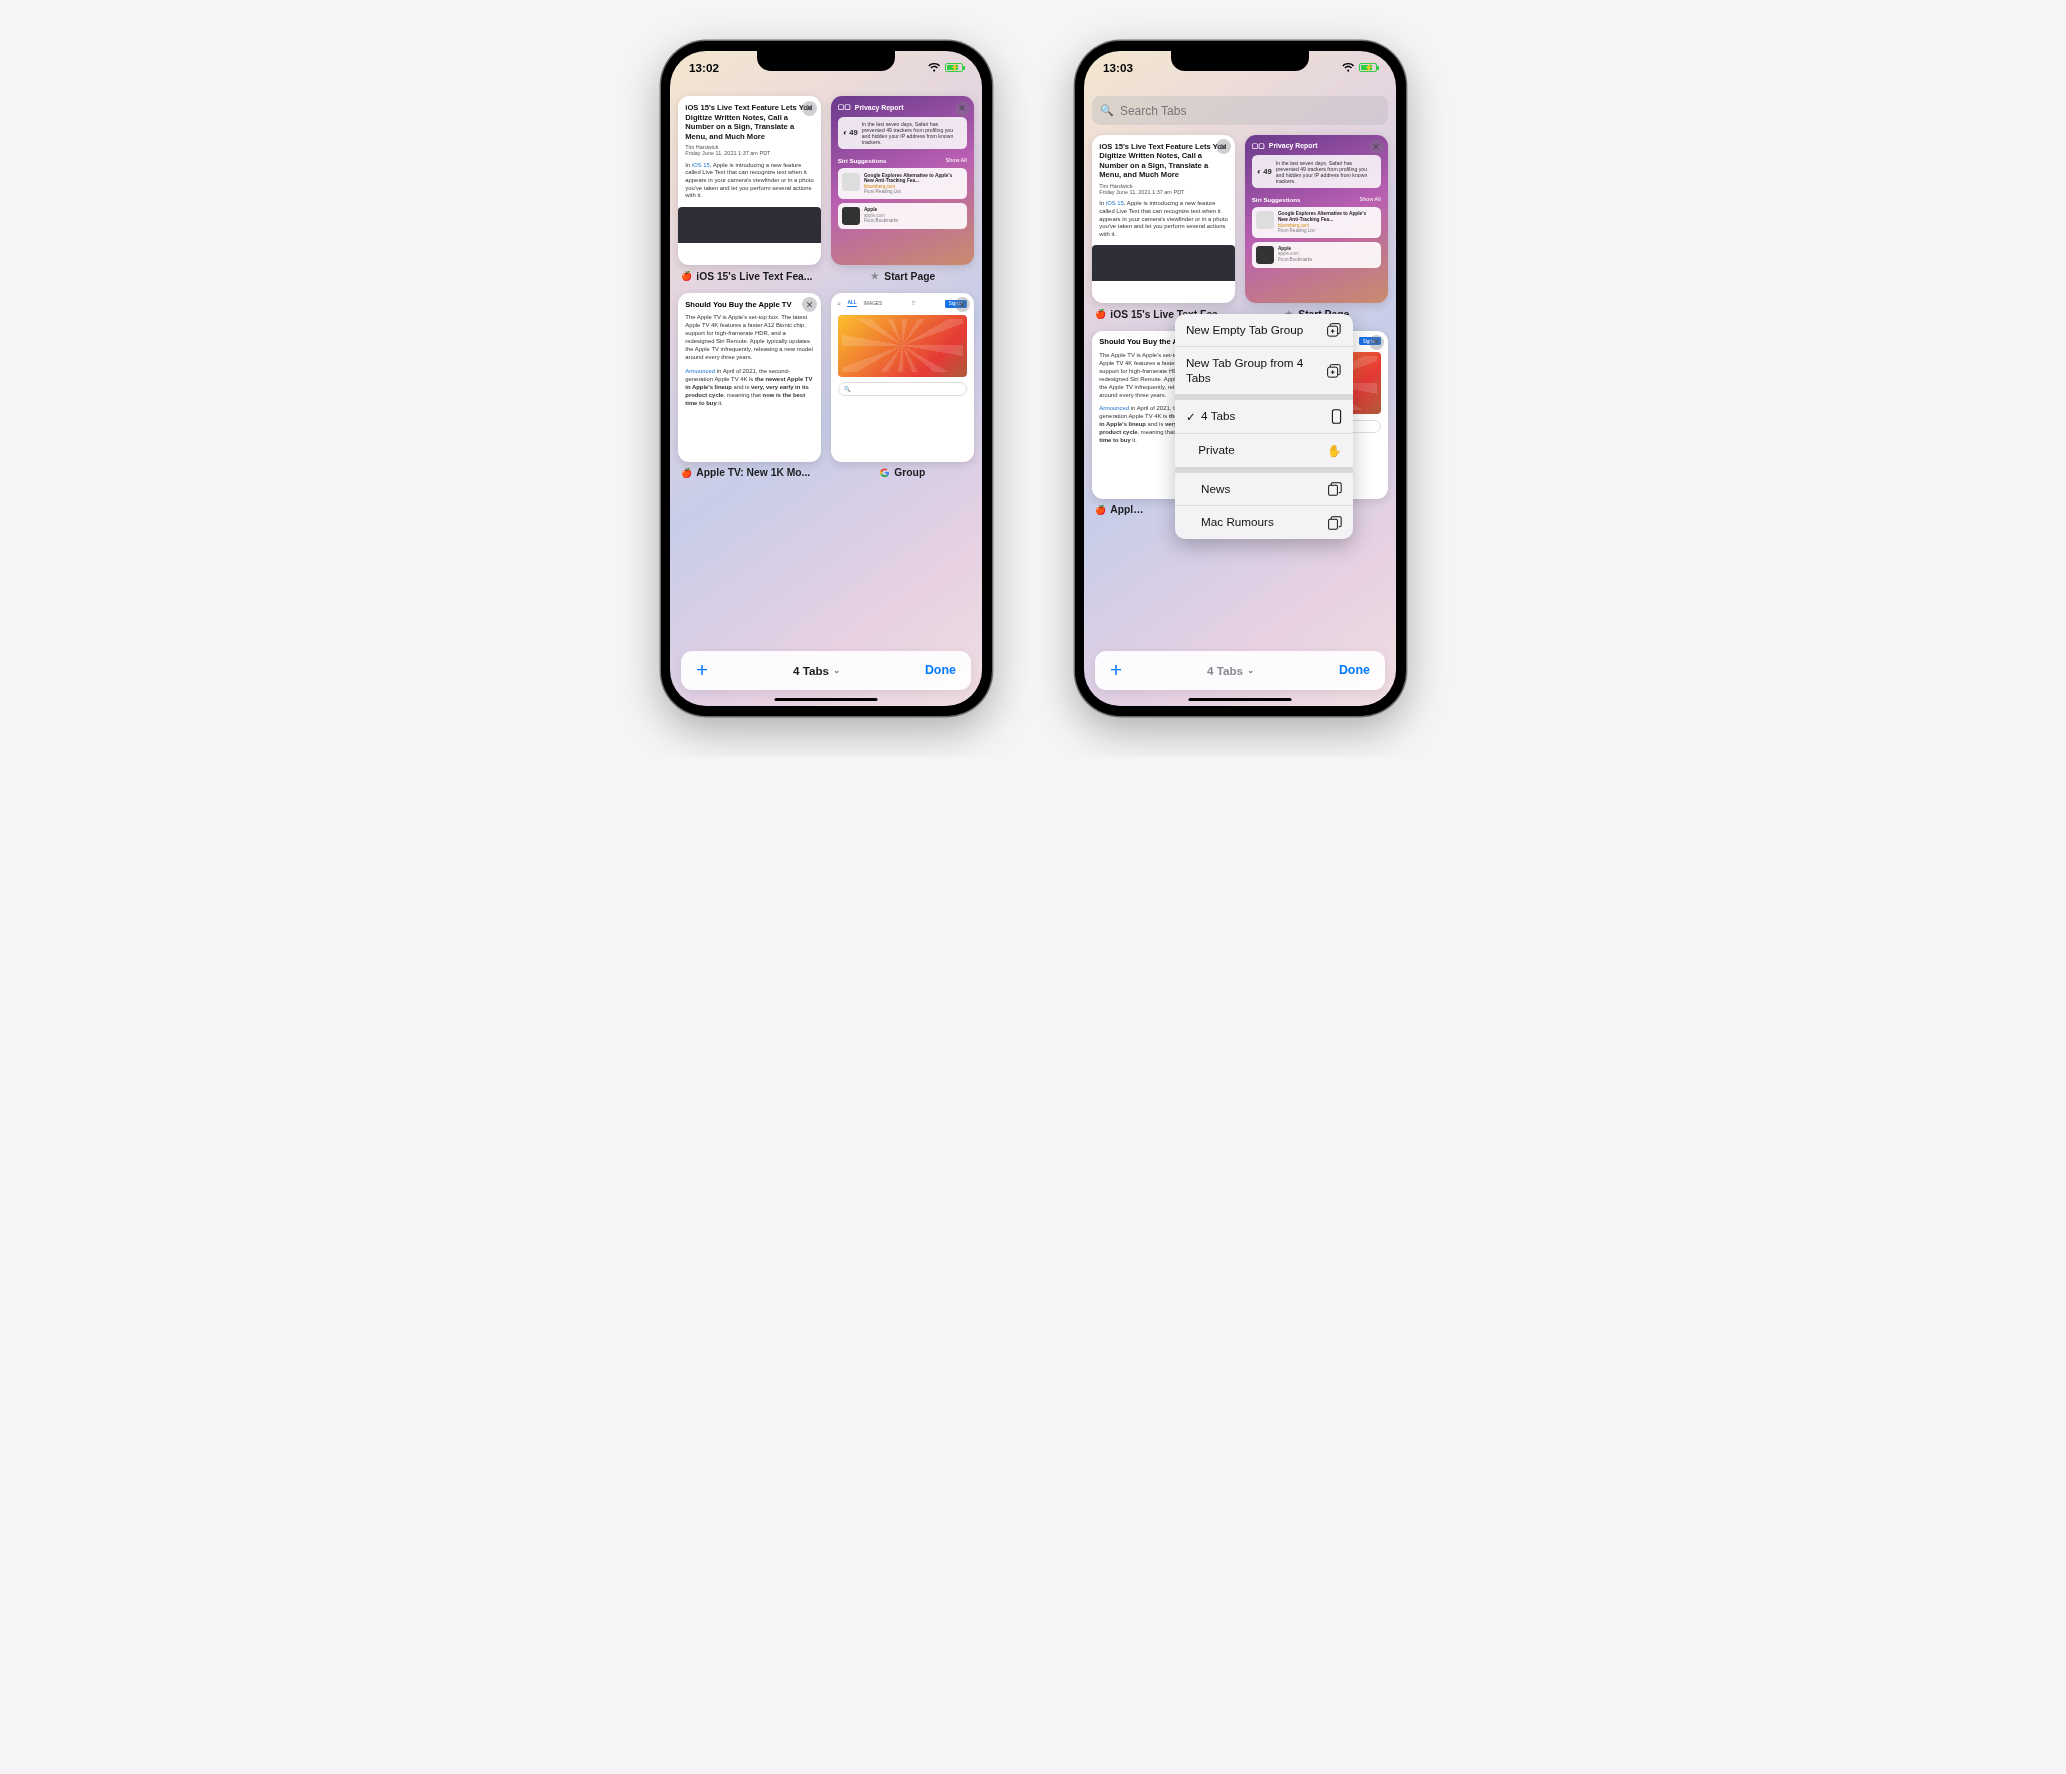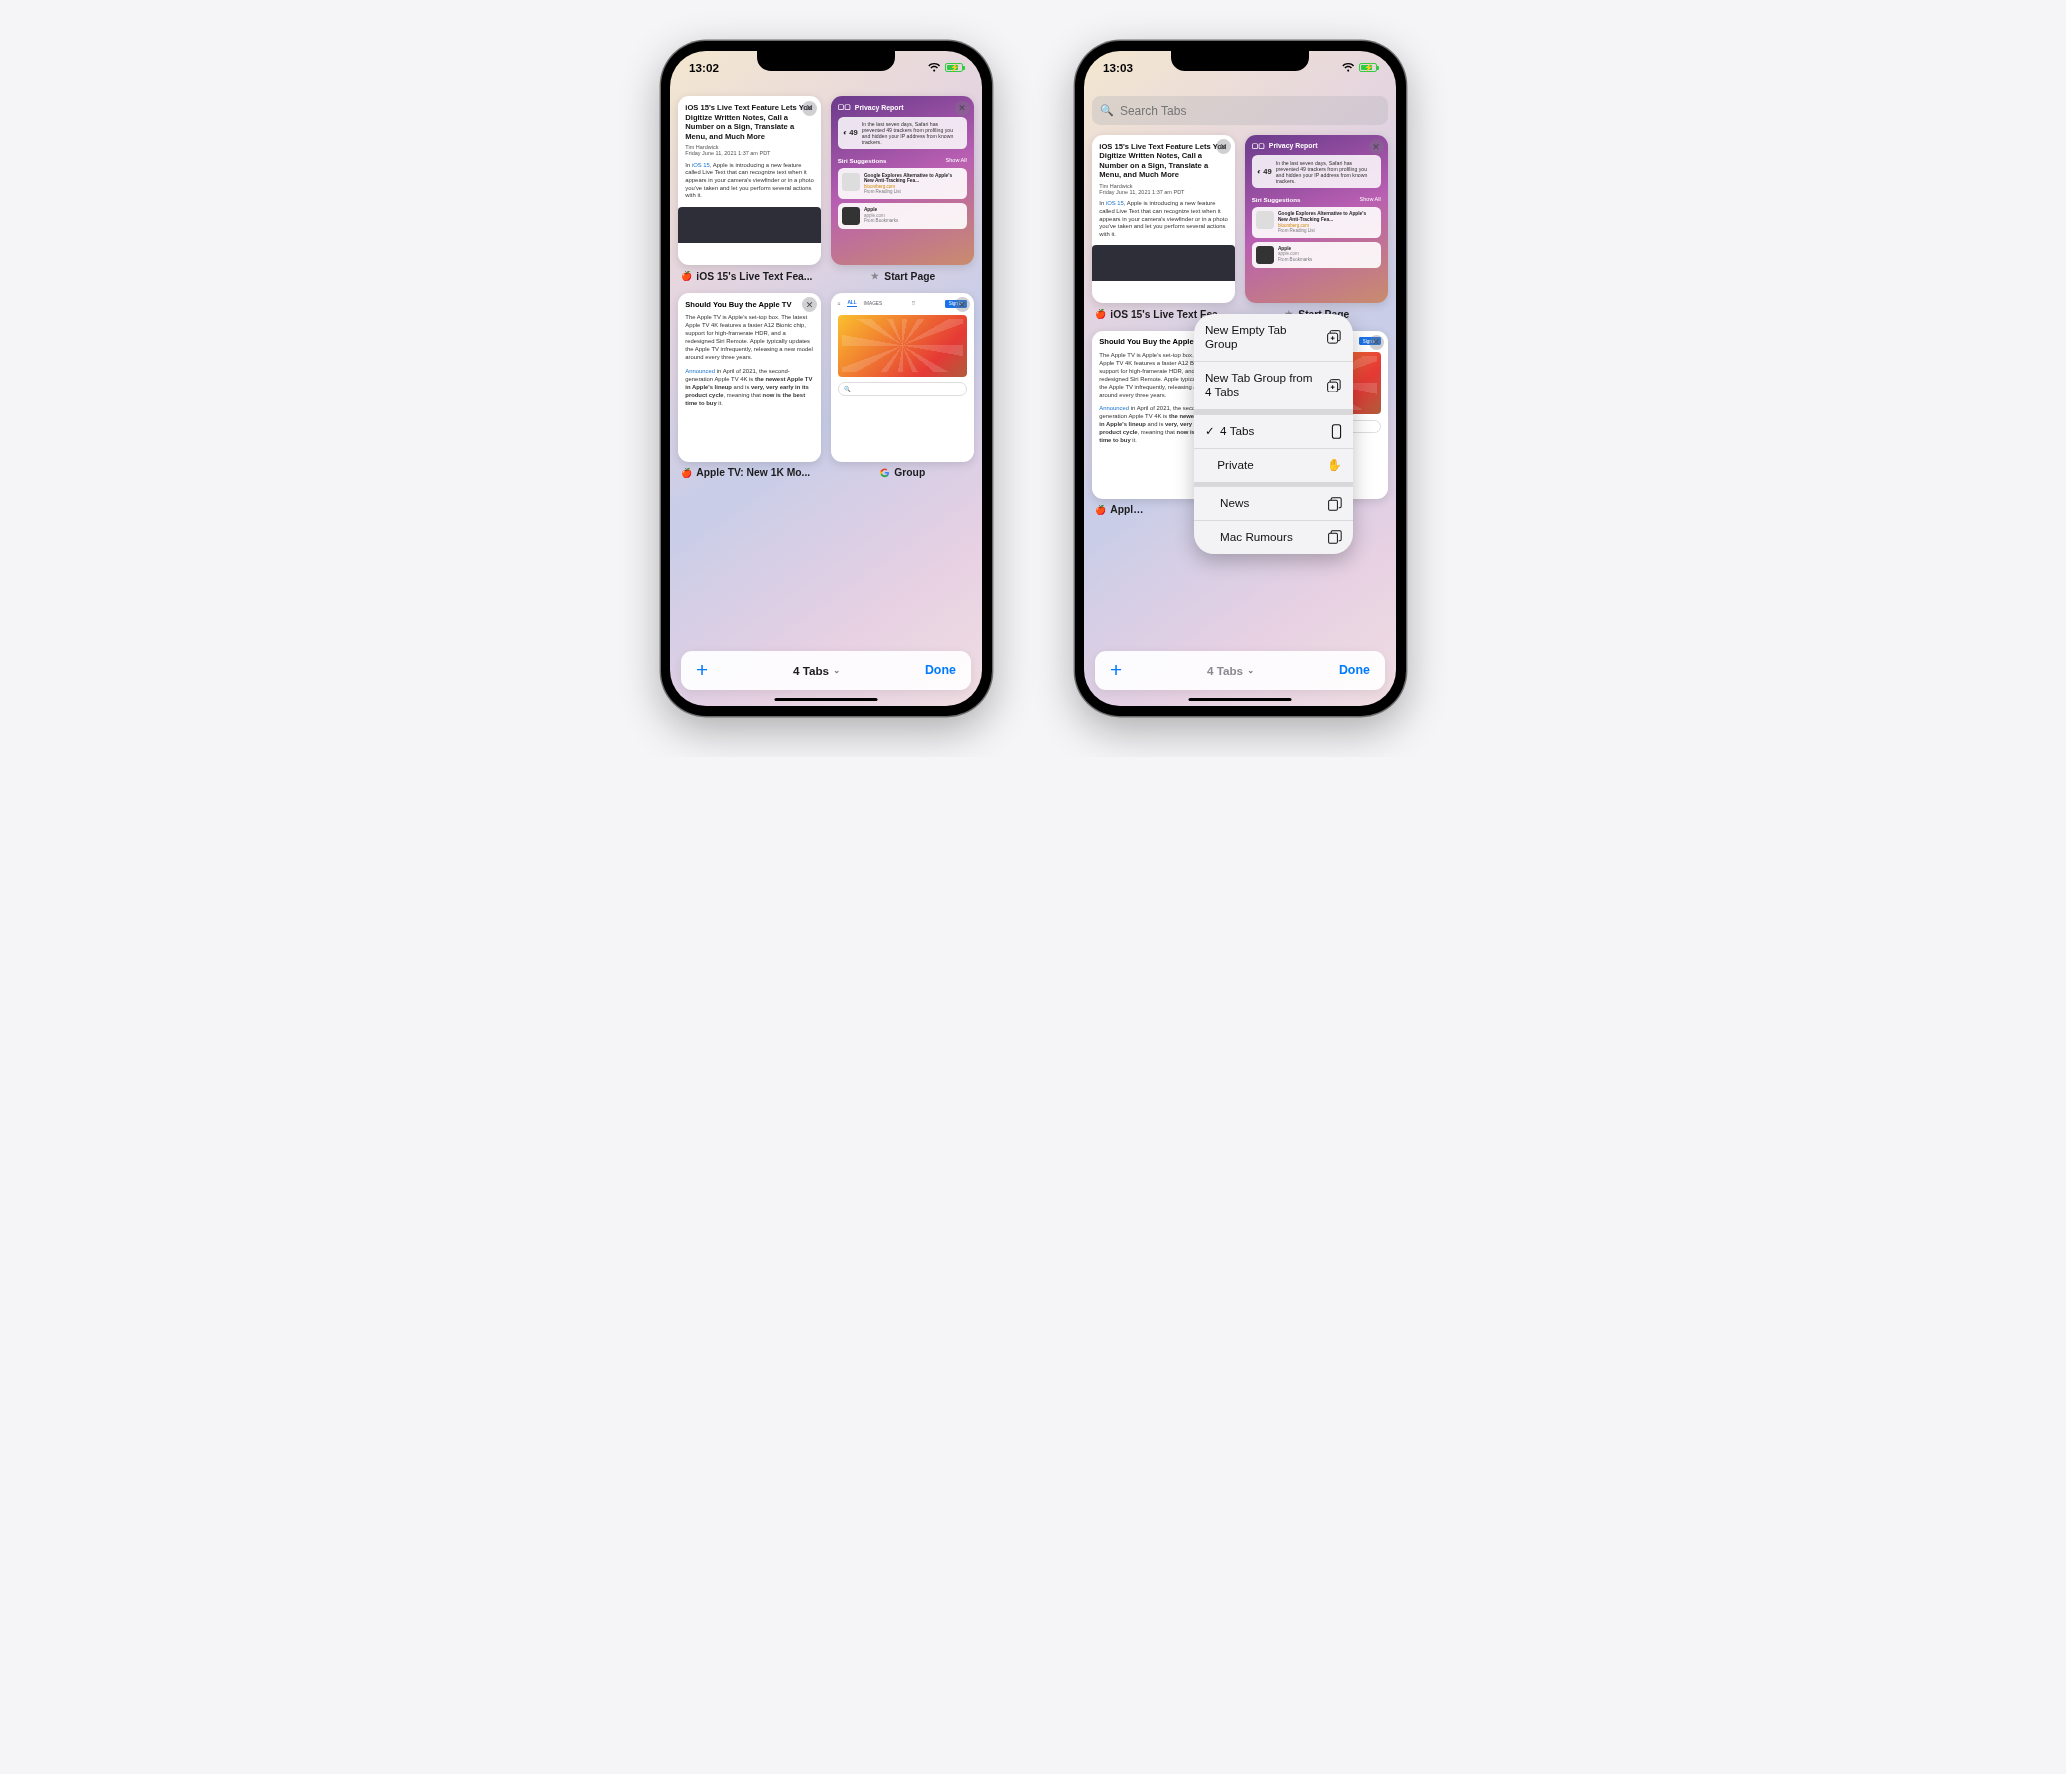--- a/index.html
+++ b/index.html
@@ -51,21 +51,21 @@
   .t4 .doodle::after{ content:""; position:absolute; inset:4.1px; background: repeating-conic-gradient(from 0deg,#fff 0 10deg, transparent 10deg 30deg); opacity:.15; }
   .t4 .gsearch { margin-top: 5.5px; height: 13.8px; border: 0.7px solid #ddd; border-radius: 8.3px; display:flex; align-items:center; padding:0 5.5px; color:#888; font-size:5.5px; }
   .bottom-bar { position: absolute; left: 11px; right: 11px; bottom: 16.5px; height: 39px; background: rgba(255,255,255,.9); border-radius: 11px; display: flex; align-items: center; justify-content: space-between; padding: 0 15px; box-shadow: 0 2.8px 11px rgba(0,0,0,.08); }
   .plus-btn { color: #007aff; font-size: 20.7px; font-weight: 300; cursor:pointer; }
   .mid-label { display: flex; align-items: center; gap: 4.1px; font-size: 11.7px; font-weight: 600; color: #1c1c1e; cursor:pointer; }
   .chev { font-size: 8.3px; color: #777; }
   .done-btn { color: #007aff; font-size: 12.4px; font-weight: 600; cursor:pointer; }
   .dimmed .mid-label { color: #8a8a90; }
   .home-ind { position: absolute; bottom: 5.5px; left: 50%; transform: translateX(-50%); width: 103px; height: 3.4px; background: #000; border-radius: 2.1px; }
   
-  .menu { position: absolute; top: 263px; right: 43px; width: 159px; background: #f3f3f6; border-radius: 20px; box-shadow: 0 6.9px 20.7px rgba(0,0,0,.25); overflow: hidden; z-index: 60; }
+  .menu { position: absolute; top: 263px; right: 43px; width: 178px; background: #f3f3f6; border-radius: 10px; box-shadow: 0 6.9px 20.7px rgba(0,0,0,.25); overflow: hidden; z-index: 60; }
   .menu .row { display: flex; align-items: center; justify-content: space-between; padding: 9px 11px; font-size: 11.7px; color: #111; cursor:pointer; border-top: 0.3px solid rgba(0,0,0,.1); }
   .menu .row:first-child { border-top: none; }
   .menu .sep { height: 4.8px; background: #d8d8da; }
   .menu .rtxt { line-height: 1.25; flex:1; }
   .menu .ricon { color: #1c1c1e; margin-left:6.9px; }
   .menu .check { width: 12.4px; display:inline-block; }
   svg { display: block; }
 </style>
 </head>
 <body>

